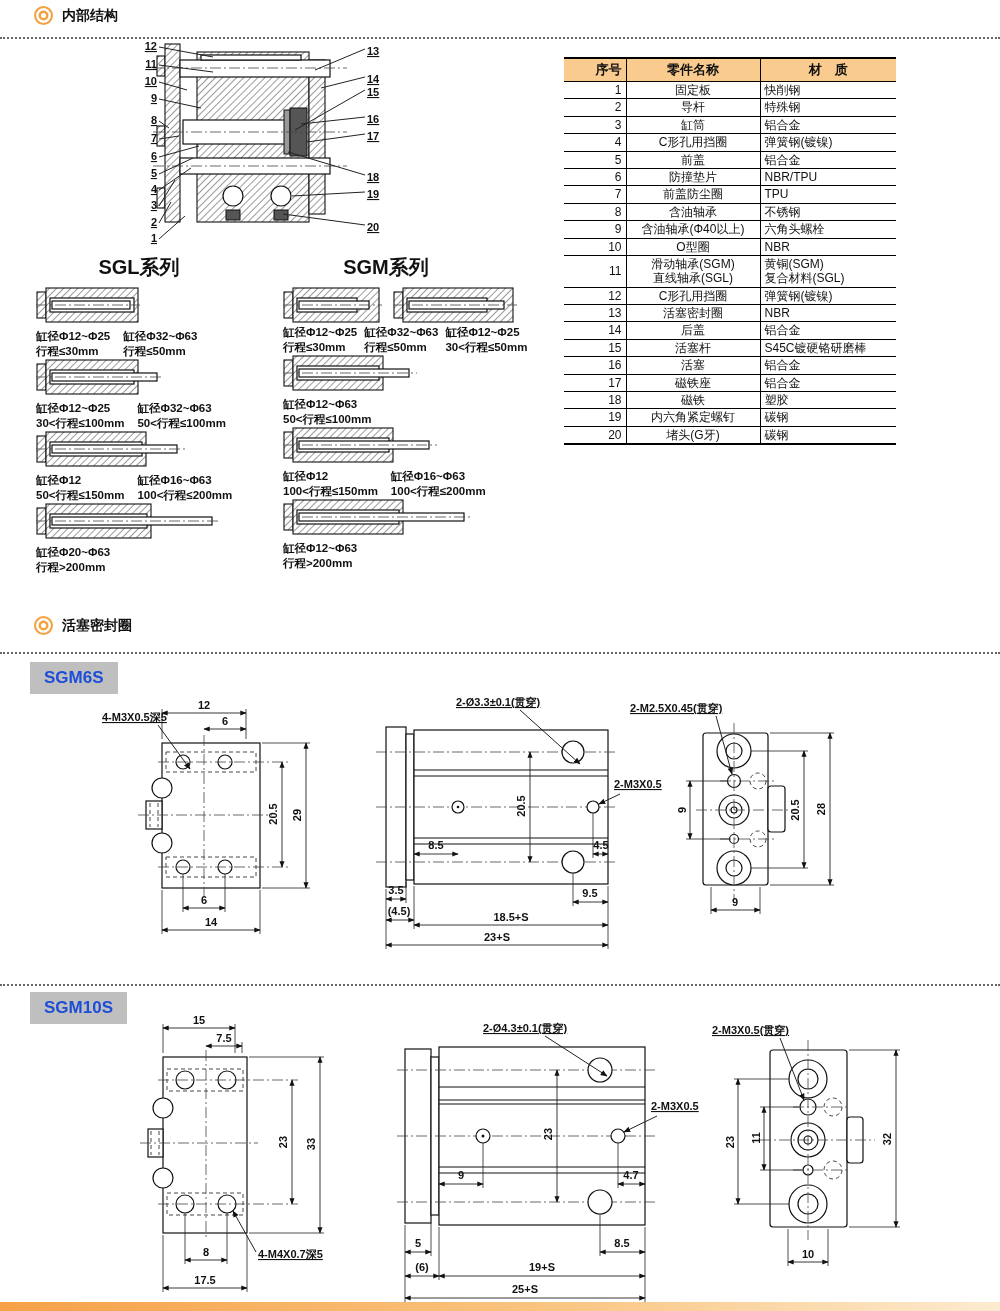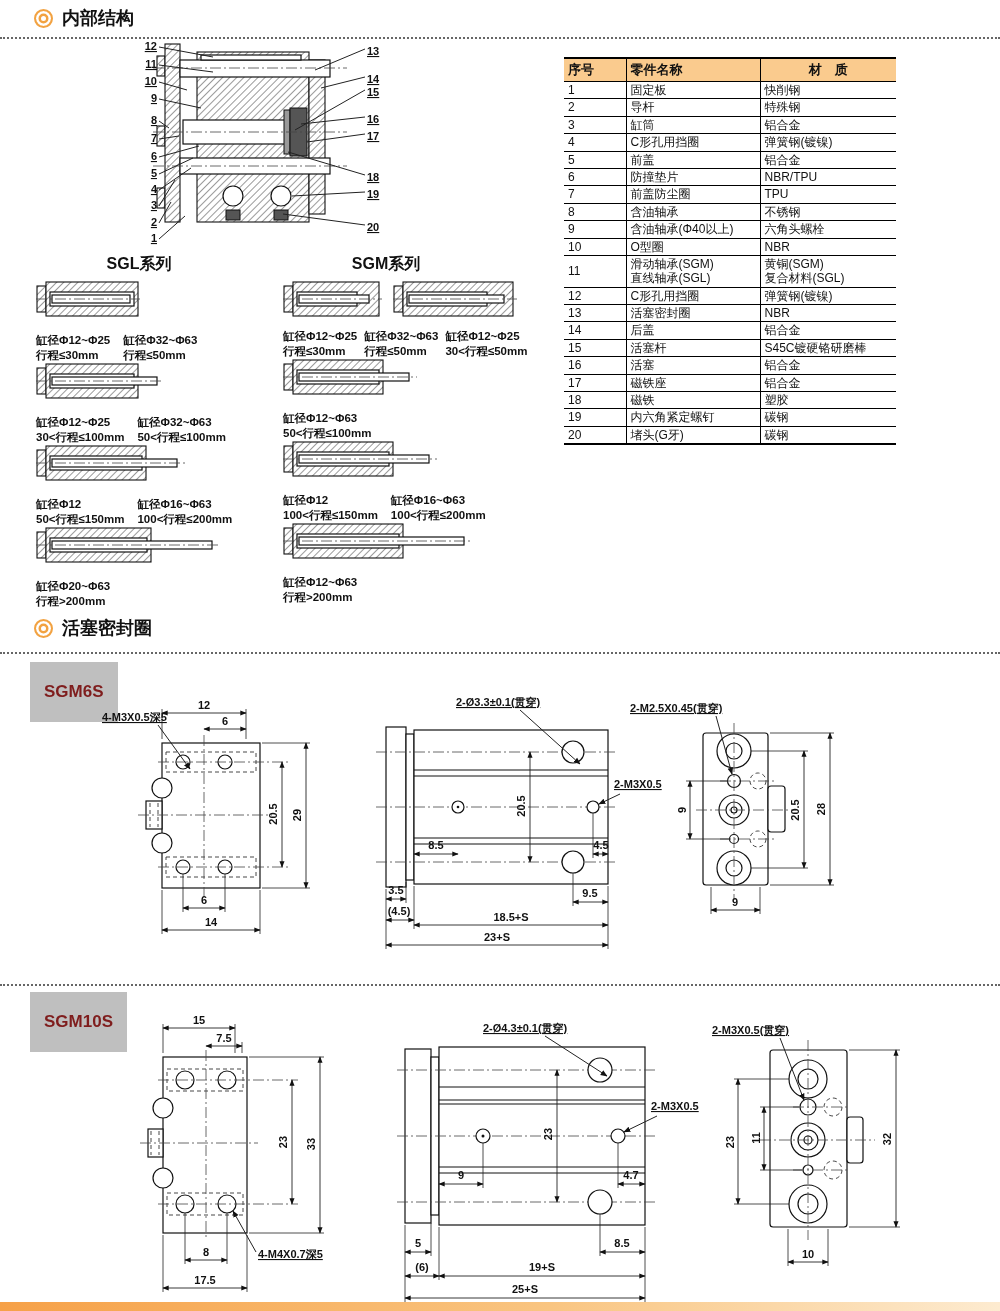--- a/index.html
+++ b/index.html
@@ -1,36 +1,36 @@
 <!DOCTYPE html>
 <html style="--accent: #F2A241; --thbg: #FACB8E; --graybg: #BFBFBF;"><head>
 <meta charset="utf-8">
 <style>
 :root{ --accent:#F2A241; --thbg:#FACB8E; --graybg:#BFBFBF; --ink:#111; }
 html,body{margin:0;padding:0}
 body{width:1000px;height:1311px;position:relative;background:#fff;overflow:hidden;
      font-family:"Liberation Sans","DejaVu Sans",sans-serif;color:var(--ink);}
 .abs{position:absolute;}
 .dotline{height:0;border-top:2px dotted #666;}
-.secHead{display:flex;align-items:center;gap:9px;font-size:18px;font-weight:bold;}
+.secHead{display:flex;align-items:center;gap:9px;font-size:14px;font-weight:bold;}
 .ring{width:15px;height:15px;border-radius:50%;border:2.5px solid var(--accent);
       box-shadow:inset 0 0 0 2.5px #fff, inset 0 0 0 5px var(--accent);}
-.graybox{background:var(--graybg);font-weight:bold;font-size:17px;padding:20px 14px;display:inline-block;color:#7f1d1d;}
+.graybox{background:var(--graybg);font-weight:bold;font-size:17px;padding:6px 14px;display:inline-block;color:#1d4ed8;}
 
 .tbl{border-collapse:collapse;width:332px;font-size:12px;border-top:2px solid #000;border-bottom:2.5px solid #000;table-layout:fixed;}
 .tbl th,.tbl td{border-top:1px solid #000;padding:1px 4px;line-height:1.2;white-space:pre-line;}
 .tbl th{background:var(--thbg);font-size:13px;height:20px;}
-.tbl .c-no{text-align:left;border-right:1px solid #000;}
-.tbl .c-name{text-align:left;border-right:1px solid #000;}
+.tbl .c-no{text-align:right;border-right:1px solid #000;}
+.tbl .c-name{text-align:center;border-right:1px solid #000;}
 .tbl .c-mat{}
 .tbl td{height:14px;}
 
-.seriesTitle{font-size:16px;font-weight:bold;width:170px;text-align:center;margin:0 0 6px 18px;}
+.seriesTitle{font-size:20px;font-weight:bold;width:170px;text-align:center;margin:0 0 6px 18px;}
 .srow{margin:0 0 0 0;}
-.slabels{display:flex;gap:13px;margin-top:12px;height:30px;}
+.slabels{display:flex;gap:13px;margin-top:2px;height:30px;}
 .sl{font-size:11.5px;font-weight:bold;line-height:1.3;white-space:nowrap;}
 
 svg text{font-family:"Liberation Sans","DejaVu Sans",sans-serif;font-weight:bold;fill:#111;}
 .dim{font-size:11px;}
 .u{text-decoration:underline;}
 .ol{fill:#fff;stroke:#111;stroke-width:1.2;}
 .olh{fill:url(#hz);stroke:#111;stroke-width:1.1;}
 .dk{fill:#555;stroke:#111;stroke-width:1;}
 .sln{stroke:#111;stroke-width:1;fill:none;}
 .cl{stroke:#444;stroke-width:0.8;fill:none;stroke-dasharray:11 3 2 3;}

